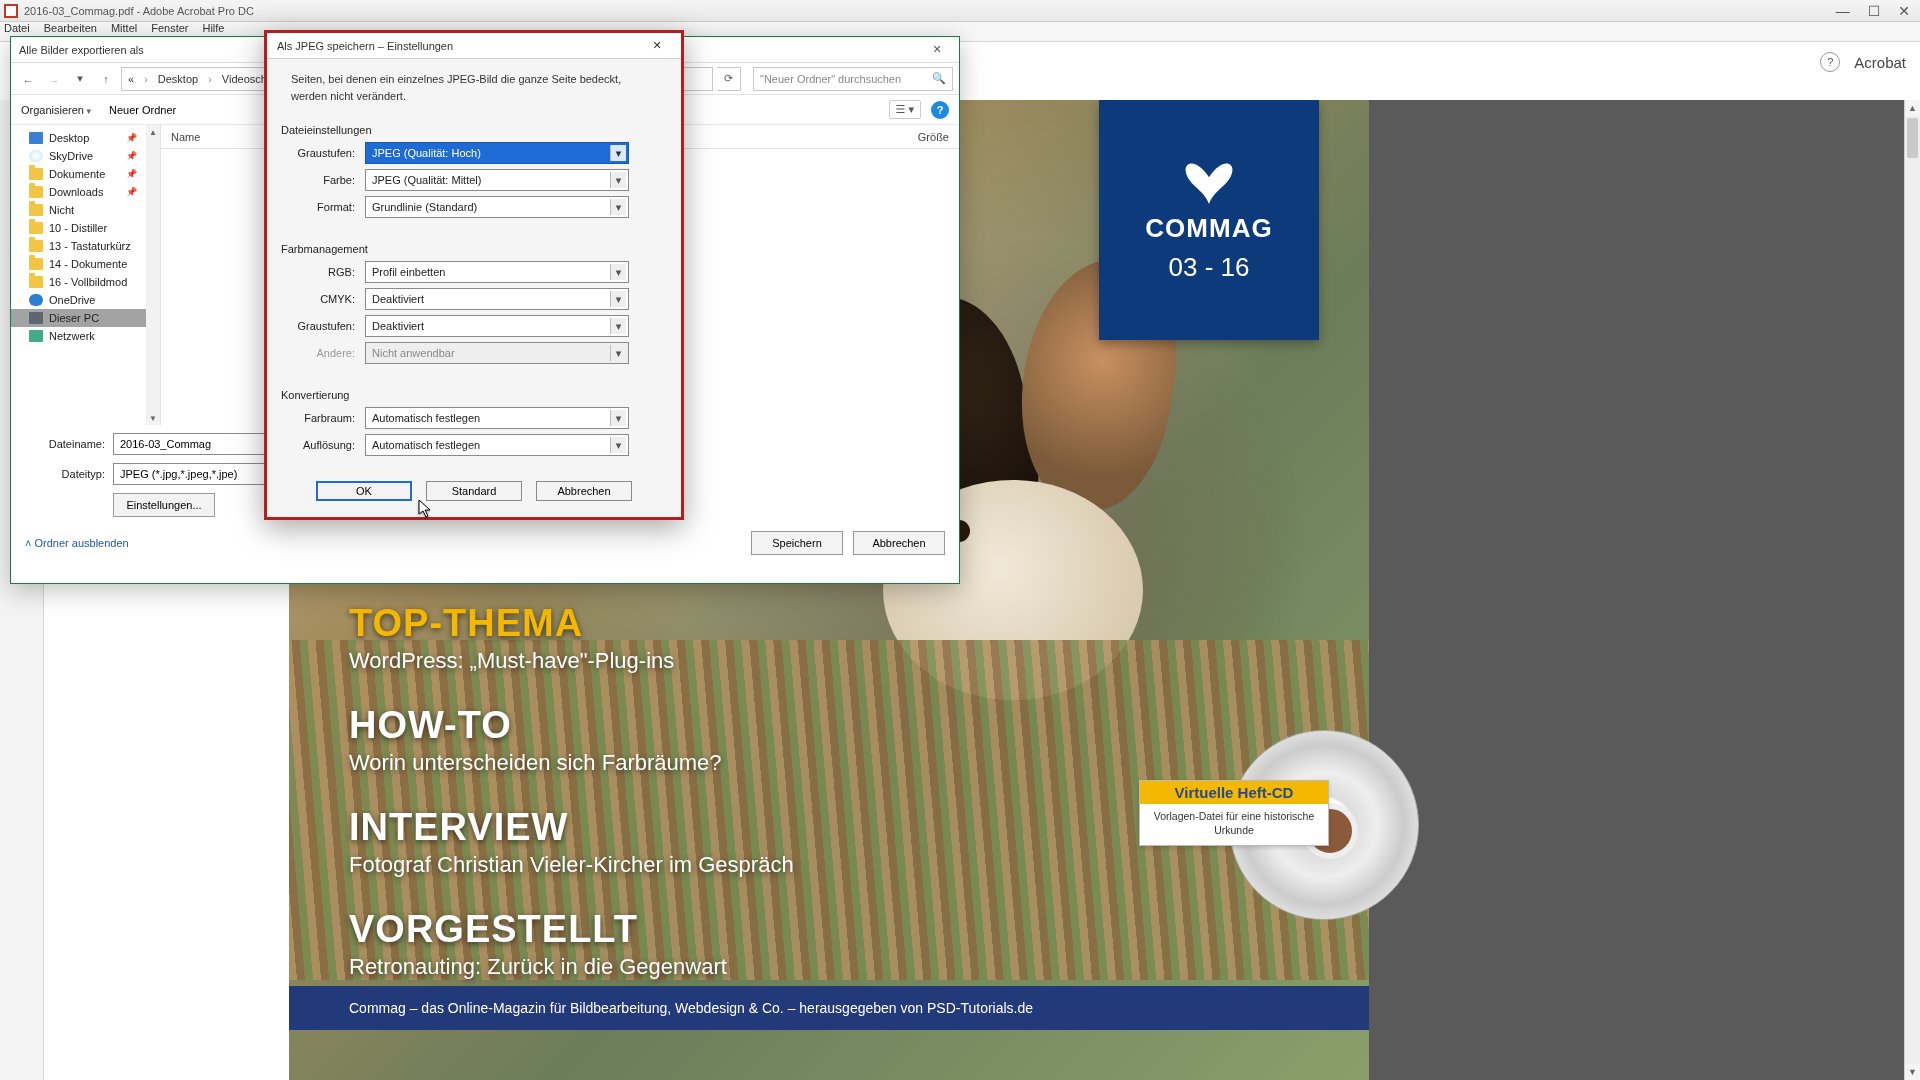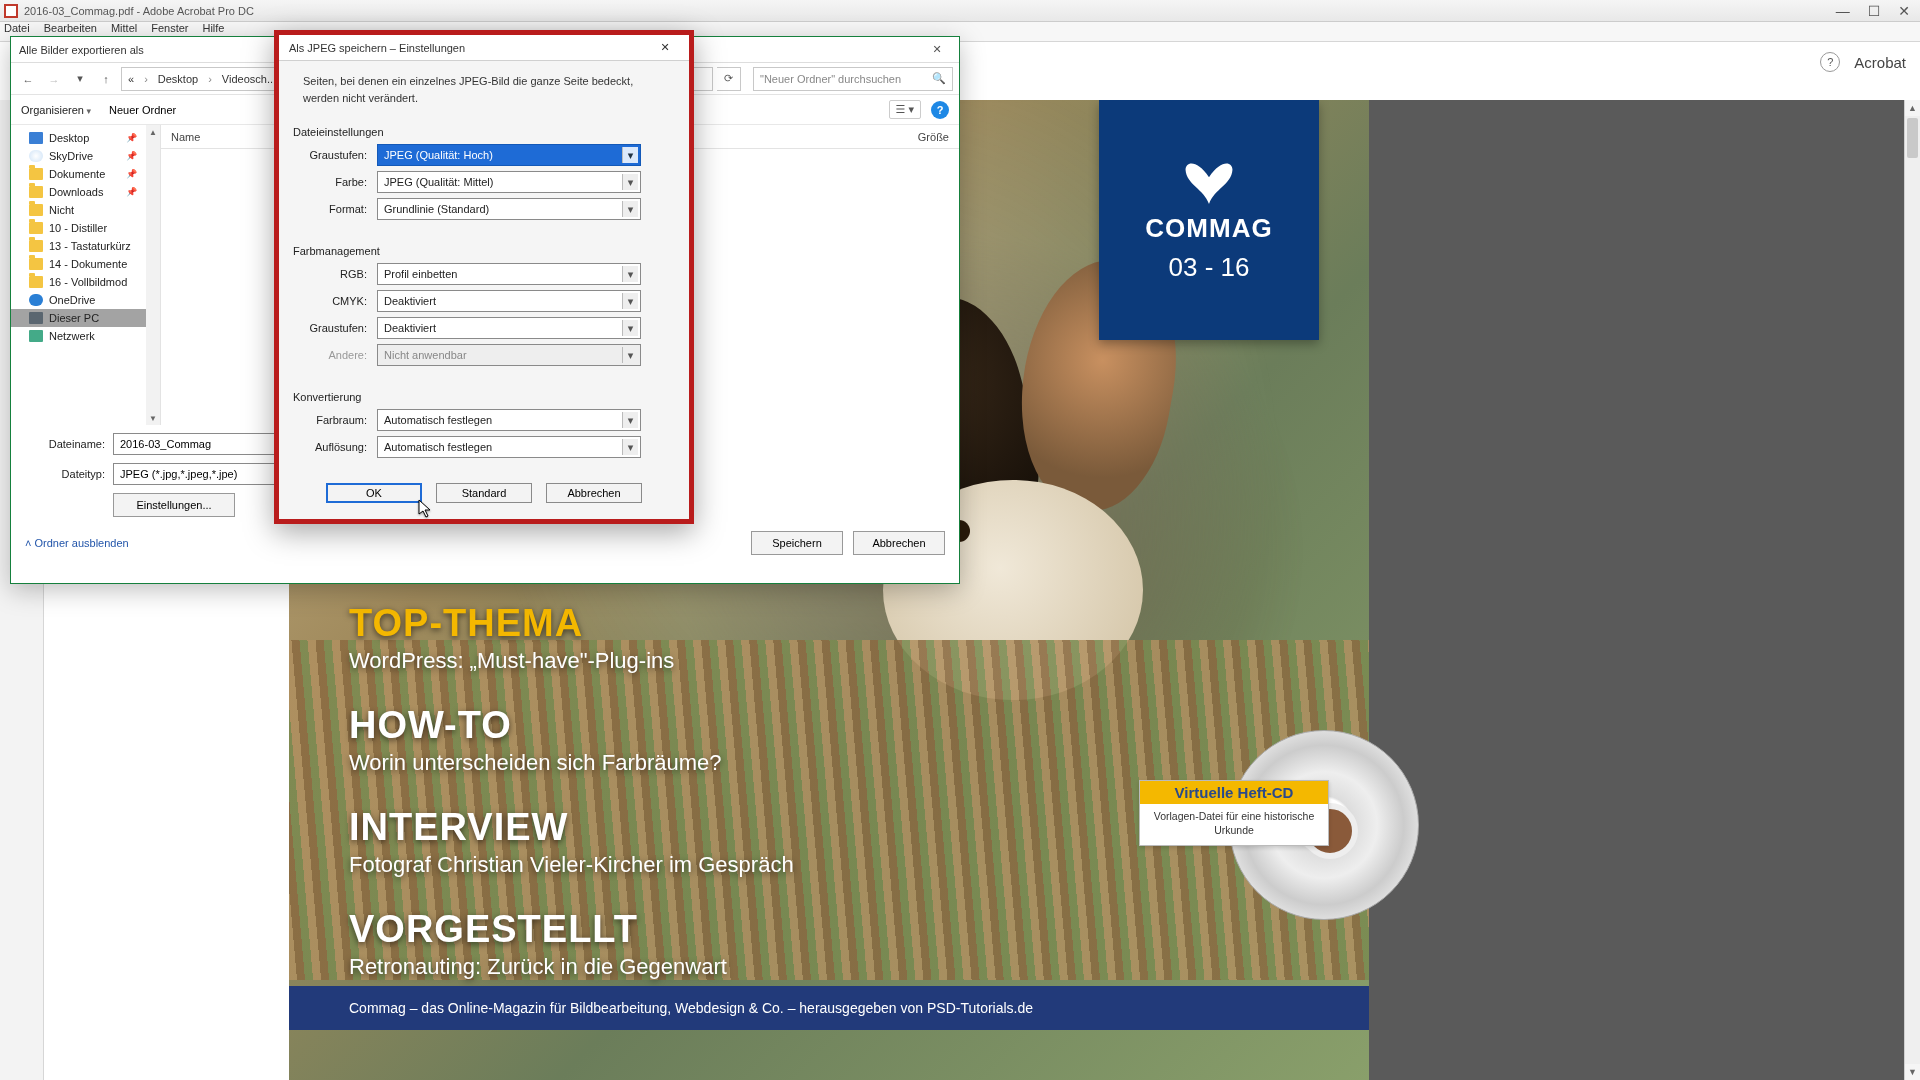--- a/index.html
+++ b/index.html
@@ -111,30 +111,30 @@
 
 .file-pane{flex:1;display:flex;flex-direction:column;}
 .file-pane .cols{height:24px;border-bottom:1px solid #e3e3e3;display:flex;align-items:center;padding:0 10px;gap:40px;color:#444;}
 .file-pane .cols span{font-size:11px;}
 .file-pane .empty-area{flex:1;}
 
 .bottom-fields{padding:8px 14px 6px;display:grid;grid-template-columns:88px 1fr 300px;row-gap:8px;align-items:center;}
 .bottom-fields label{text-align:right;padding-right:8px;color:#222;}
 .bottom-fields .inp{height:22px;border:1px solid #8a8a8a;padding:0 6px;display:flex;align-items:center;position:relative;}
 .bottom-fields .inp .dd{position:absolute;right:2px;top:2px;bottom:2px;width:16px;display:flex;align-items:center;justify-content:center;color:#555;}
-.bottom-fields .settings-btn{grid-column:2;width:122px;height:24px;border:1px solid #999;background:#f3f3f3;cursor:pointer;}
+.bottom-fields .settings-btn{grid-column:2;width:102px;height:24px;border:1px solid #999;background:#f3f3f3;cursor:pointer;}
 
 .dlg-actions{display:flex;align-items:center;gap:10px;padding:8px 14px 12px;}
 .dlg-actions .hide{color:#2255aa;cursor:pointer;}
 .dlg-actions .hide:before{content:"˄ ";}
 .dlg-actions .spacer{flex:1;}
 .dlg-actions button{height:24px;min-width:92px;border:1px solid #999;background:#f3f3f3;cursor:pointer;}
 
 
-.jpeg-dialog{position:absolute;left:274px;top:30px;width:420px;background:#f5f5f5;border:5px solid #b91c1c;box-shadow:0 8px 28px rgba(0,0,0,.35);z-index:50;}
+.jpeg-dialog{position:absolute;left:264px;top:30px;width:420px;background:#f5f5f5;border:3px solid #b91c1c;box-shadow:0 8px 28px rgba(0,0,0,.35);z-index:50;}
 .jpeg-dialog .jd-title{height:26px;background:#fff;border-bottom:1px solid #d0d0d0;display:flex;align-items:center;padding:0 10px;}
 .jpeg-dialog .jd-title .txt{color:#333;}
 .jpeg-dialog .jd-title .close{margin-left:auto;width:28px;height:18px;display:flex;align-items:center;justify-content:center;color:#333;cursor:pointer;}
 .jpeg-dialog .note{padding:12px 24px 10px;color:#333;line-height:1.5;}
 .jpeg-dialog .group{padding:4px 12px 10px;}
 .jpeg-dialog .group .g-title{color:#222;margin:6px 0 6px 2px;}
 .jpeg-dialog .row{display:flex;align-items:center;margin:5px 0;}
 .jpeg-dialog .row label{width:86px;text-align:right;padding-right:10px;color:#222;}
 .jpeg-dialog .row .sel{flex:0 0 264px;height:22px;border:1px solid #8a8a8a;background:#fff;display:flex;align-items:center;padding:0 6px;position:relative;color:#222;}
 .jpeg-dialog .row .sel.sel-hl{background:#1e6bd6;color:#fff;border-color:#1359b8;}

